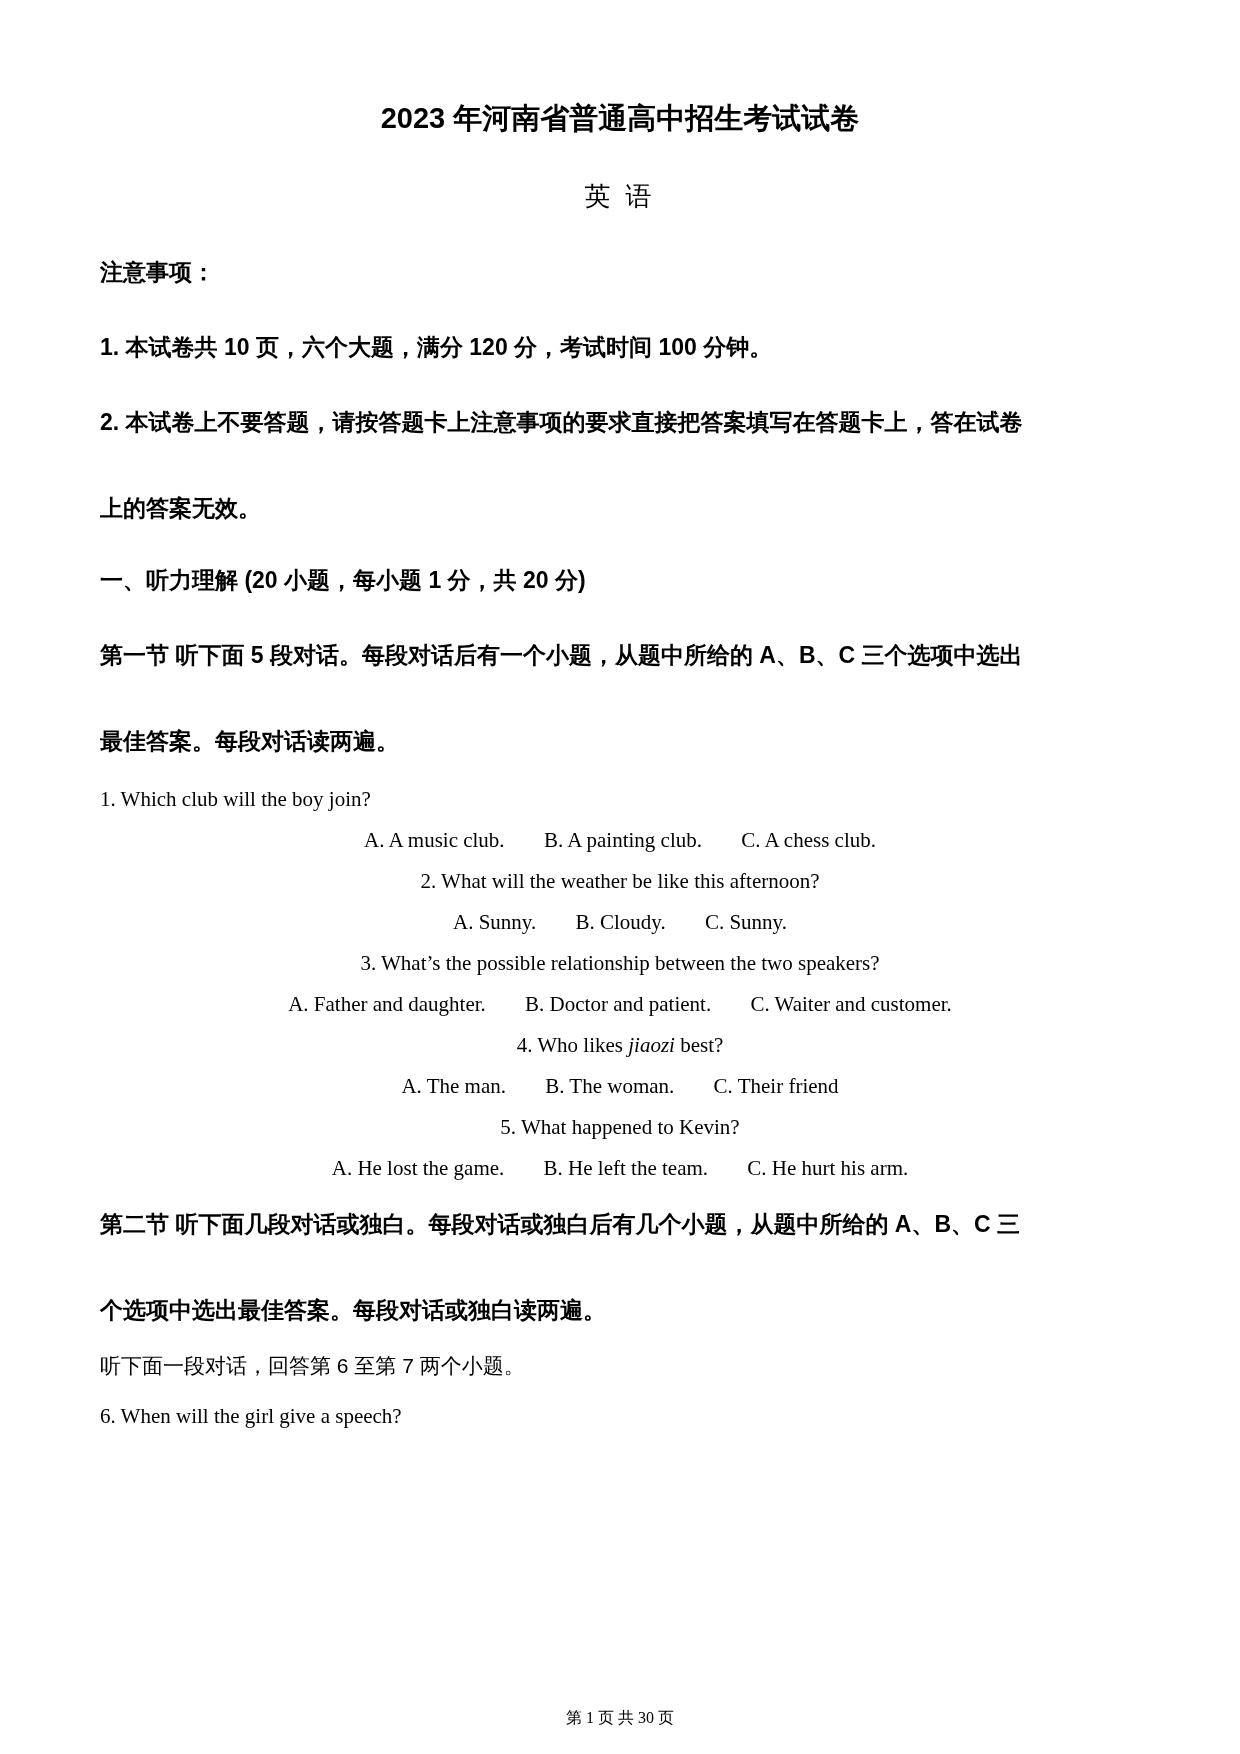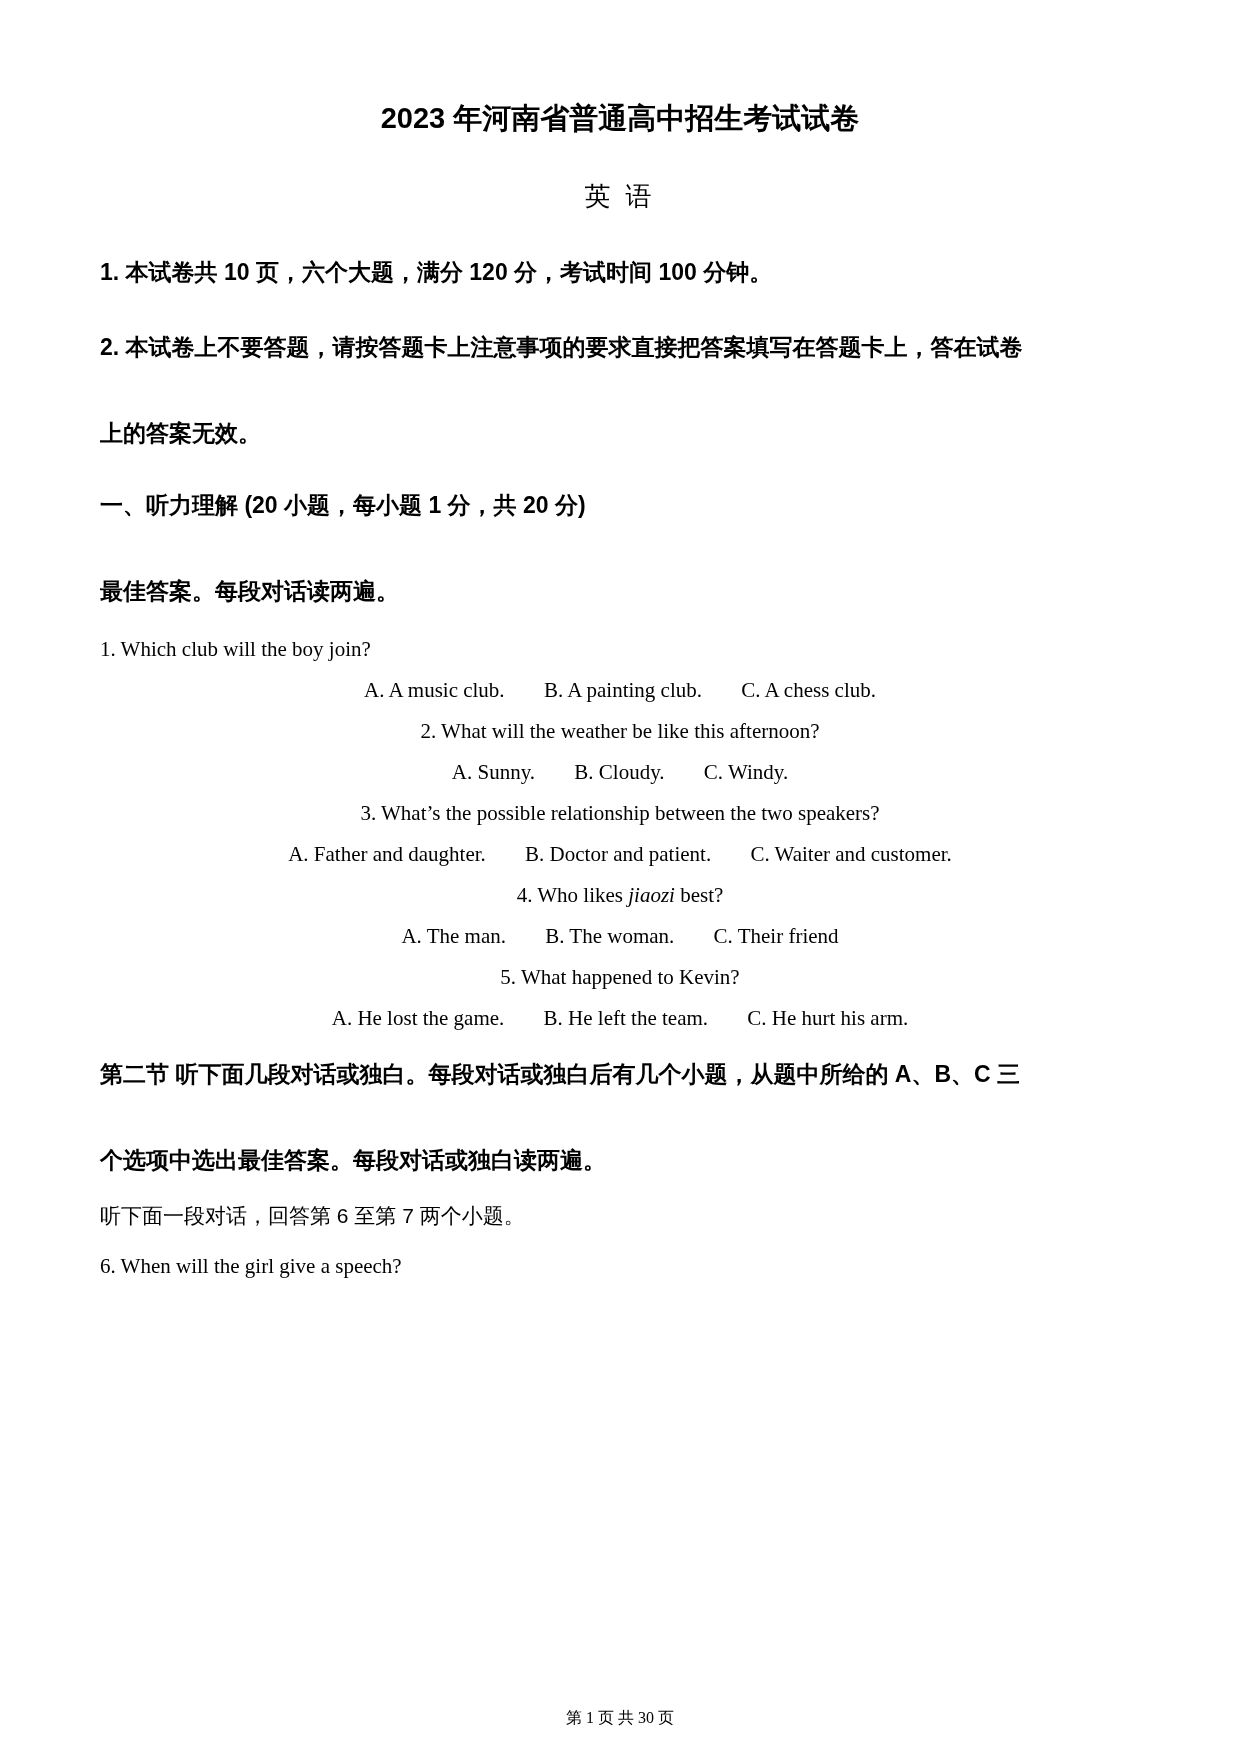--- a/index.html
+++ b/index.html
@@ -84,40 +84,42 @@
   }
 </style>
 </head>
 <body>
 
 <div class="page">
 
   <h1 class="title">2023 年河南省普通高中招生考试试卷</h1>
   <h2 class="subject">英 语</h2>
 
+  <p class="cnline mt-45">注意事项：</p>
   <p class="cnline mt-45">1. 本试卷共 10 页，六个大题，满分 120 分，考试时间 100 分钟。</p>
   <p class="cnline mt-45">2. 本试卷上不要答题，请按答题卡上注意事项的要求直接把答案填写在答题卡上，答在试卷</p>
   <p class="cnline mt-56">上的答案无效。</p>
 
   <p class="cnline mt-42">一、听力理解 (20 小题，每小题 1 分，共 20 分)</p>
 
+  <p class="cnline mt-45">第一节 听下面 5 段对话。每段对话后有一个小题，从题中所给的 A、B、C 三个选项中选出</p>
   <p class="cnline mt-56">最佳答案。每段对话读两遍。</p>
 
   <p class="enline mt-29">1. Which club will the boy join?</p>
   <p class="enline mt-13">
     <span class="option">A. A music club.</span>
     <span class="option">B. A painting club.</span>
     <span class="option">C. A chess club.</span>
   </p>
 
   <p class="enline mt-13">2. What will the weather be like this afternoon?</p>
   <p class="enline mt-13">
     <span class="option">A. Sunny.</span>
     <span class="option">B. Cloudy.</span>
-    <span class="option">C. Windy.</span>
+    <span class="option">C. Sunny.</span>
   </p>
 
   <p class="enline mt-13">3. What’s the possible relationship between the two speakers?</p>
   <p class="enline mt-13">
     <span class="option">A. Father and daughter.</span>
     <span class="option">B. Doctor and patient.</span>
     <span class="option">C. Waiter and customer.</span>
   </p>
 
   <p class="enline mt-13"><span>4. Who likes </span><span class="italic">jiaozi</span><span> best?</span></p>

